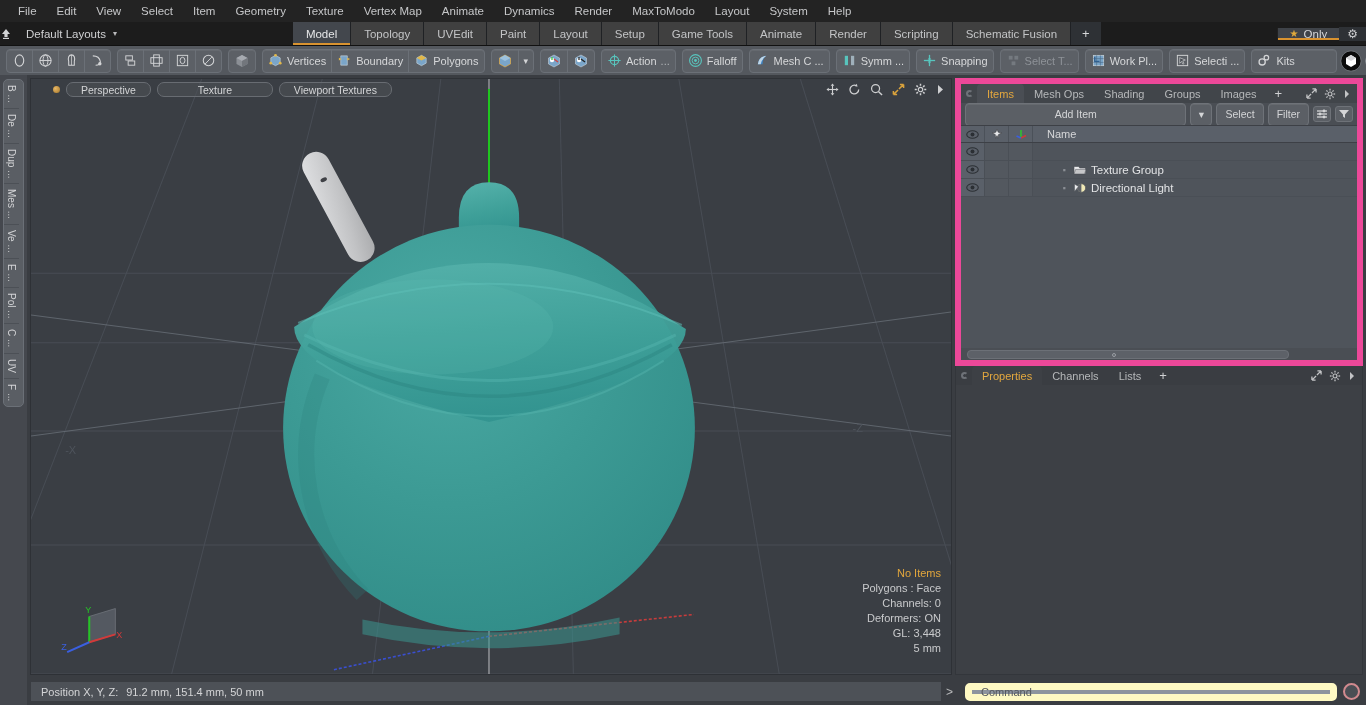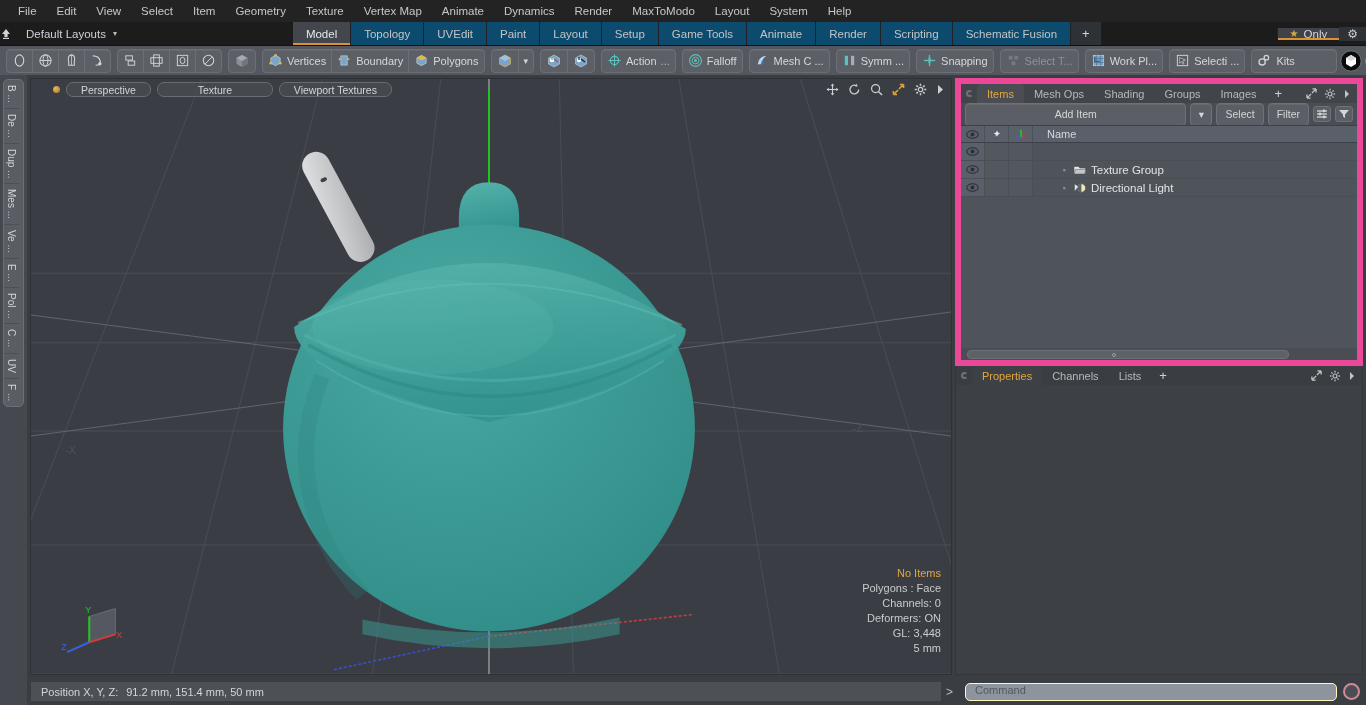--- a/index.html
+++ b/index.html
@@ -27,21 +27,21 @@
   .layoutbar {
     height:24px; background:#1c1c1c; display:flex; align-items:center;
     border-bottom:1px solid #111;
   }
   .lb-icon { width:26px; text-align:center; color:#cfd0d2; font-size:11px; }
   .lb-label { color:#d0d1d3; font-size:11.5px; padding-right:4px; white-space:nowrap; }
   .lb-caret { font-size:8px; color:#b9babc; margin-left:3px; }
   .spacer { flex:1 1 auto; }
   .vtab {
     display:flex; align-items:center; padding:0 13px; font-size:11.5px;
-    color:#c3c4c6; border-right:1px solid #1f2124; background:#0c4a6e;
+    color:#c3c4c6; border-right:1px solid #1f2124; background:#404040;
     white-space:nowrap; cursor:default; position:relative;
   }
   .vtab.active { background:#43474d; color:#e6e7e8; }
   .vtab.active:after {
     content:""; position:absolute; left:0; right:0; bottom:0; height:2px; background:#d99330;
   }
   .tabplus { display:flex; align-items:center; padding:0 11px; font-size:13px; color:#d7d8da;
      background:#2e3135; }
   .onlybtn {
     display:flex; align-items:center; gap:5px; padding:0 12px; background:#3f4349;
@@ -164,22 +164,22 @@
 
   
   .bottombar { position:absolute; left:0; right:0; bottom:0; height:27px; background:#3a3d42;
      display:flex; align-items:center; gap:0; }
   .bb-left { width:27px; height:100%; background:#45484e; }
   .bb-pos { flex:0 0 auto; height:21px; margin:0 0 0 3px; background:#4d5157; border:1px solid #3a3d42;
      display:flex; align-items:center; padding:0 10px; font-size:11px; color:#d4d5d7;
      min-width:912px; }
   .bb-right { flex:1 1 auto; display:flex; align-items:center; gap:6px; padding-right:6px; }
   .bb-prompt { color:#b9babc; font-size:12px; padding:0 6px 0 4px; }
-  .cmdfield { flex:1 1 auto; height:18px; background:#8d949e; border:1px solid #fef9c3;
-     border-radius:5px; display:flex; padding:0 9px; font-size:11px;
+  .cmdfield { flex:1 1 auto; height:18px; background:#8d949e; border:7px solid #fef9c3;
+     border-radius:5px; display:flex; align-items:center; padding:0 9px; font-size:11px;
      color:#54585e; }
   .recdot { width:17px;height:17px;border-radius:50%;border:2px solid #d18a8f;
      background:#4a4e54; }
 
   
   svg { display:block; }
 </style>
 </head>
 <body>
 

